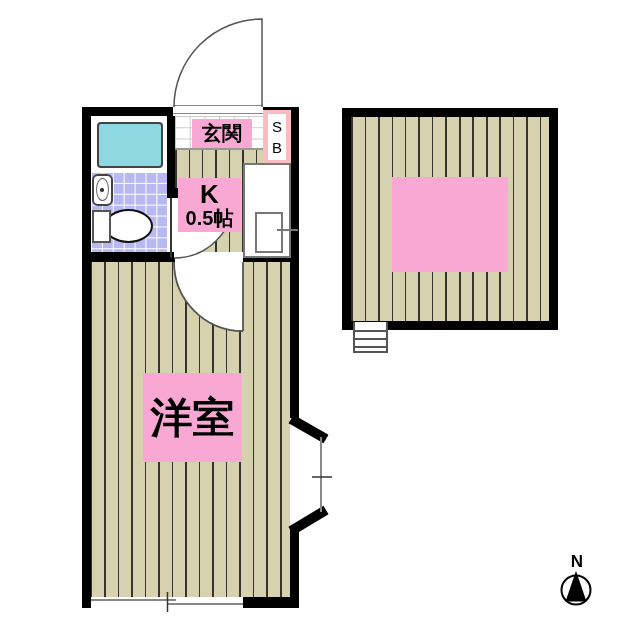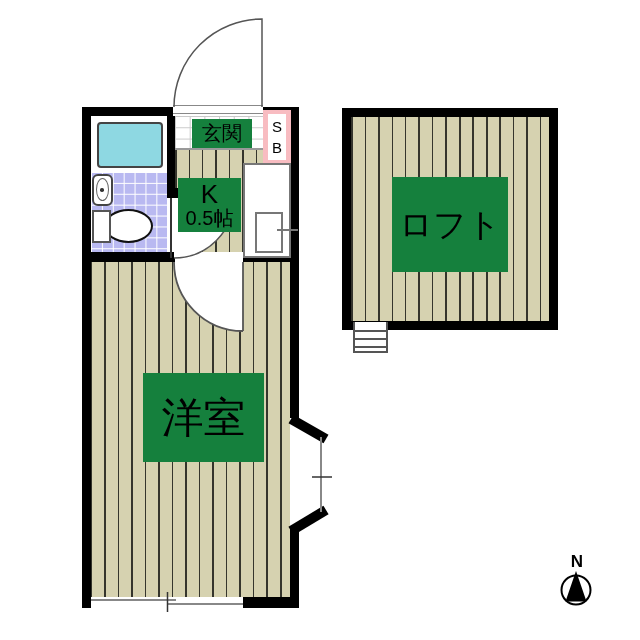--- a/index.html
+++ b/index.html
@@ -9,22 +9,22 @@
   .wall{position:absolute;background:var(--wall);}
   .planks{background:repeating-linear-gradient(90deg,var(--plank-line) 0 1.5px,var(--floor-plank) 1.5px 13.5px);}
   .tile-genkan{background-color:#fff;
     background-image:linear-gradient(var(--tile-line) 1px,transparent 1px),
                      linear-gradient(90deg,var(--tile-line) 1px,transparent 1px);
     background-size:14.7px 11.3px;}
   .tile-bath{background-color:var(--bath-tile);
     background-image:linear-gradient(#fff 1px,transparent 1px),
                      linear-gradient(90deg,#fff 1px,transparent 1px);
     background-size:10.9px 10.9px;}
-  .room-label{position:absolute;background:#15803d;display:flex;flex-direction:column;
-    align-items:center;justify-content:center;text-align:center;line-height:1.08;}
+  .room-label{position:absolute;background:#f9a8d4;display:flex;flex-direction:column;
+    align-items:center;justify-content:center;text-align:center;line-height:1.08;font-weight:bold;}
   .svg-overlay{position:absolute;left:0;top:0;pointer-events:none;}
   .rung{position:absolute;left:0;right:0;height:1.5px;background:#555;}
 </style>
 </head>
 <body>
 
 <div class="canvas">
 
   <div class="abs" style="left:91px;top:116px;width:76px;height:56px;background:#fff;"></div>
   <div class="abs tile-bath" style="left:91px;top:172px;width:76px;height:80px;"></div>
@@ -100,25 +100,24 @@
 
   <div class="room-label" style="left:192px;top:119px;width:60px;height:29px;font-size:20px;">
     <span>玄関</span>
   </div>
 
   <div class="room-label" style="left:178px;top:178px;width:63px;height:54px;">
     <span style="font-size:26px;">K</span>
     <span style="font-size:20px;">0.5帖</span>
   </div>
 
-  <div class="room-label" style="left:143px;top:373px;width:121px;height:89px;">
+  <div class="room-label" style="left:143px;top:373px;width:99px;height:89px;">
     <span style="font-size:42px;">洋室</span>
   </div>
 
   <div class="room-label" style="left:392px;top:177px;width:116px;height:95px;">
-    <span style="font-size:33px;">ロフト</span>
   </div>
 
   <div class="abs" style="left:565px;top:552px;width:24px;height:20px;display:flex;align-items:center;justify-content:center;font-size:17px;font-weight:bold;">
     <span>N</span>
   </div>
 
 </div>
 
 </body></html>

